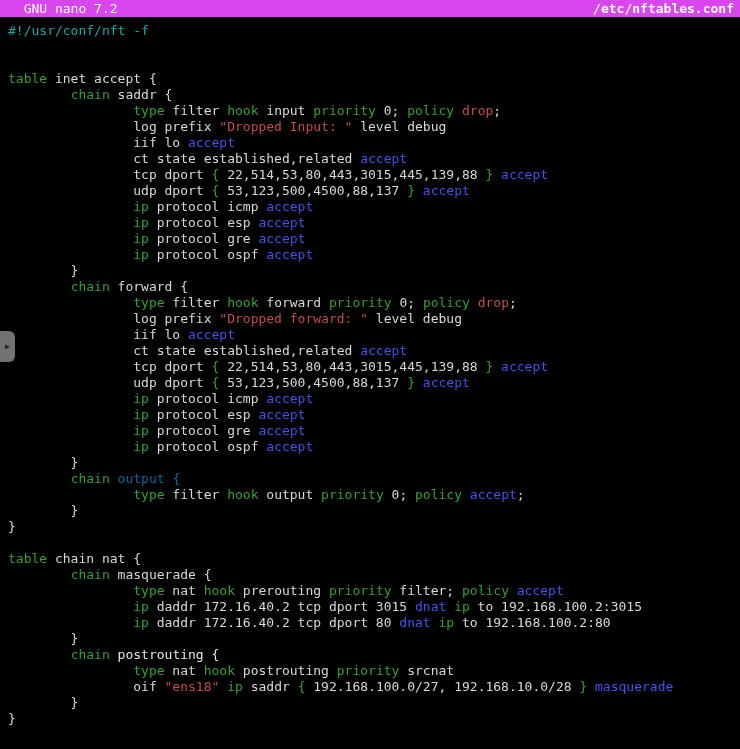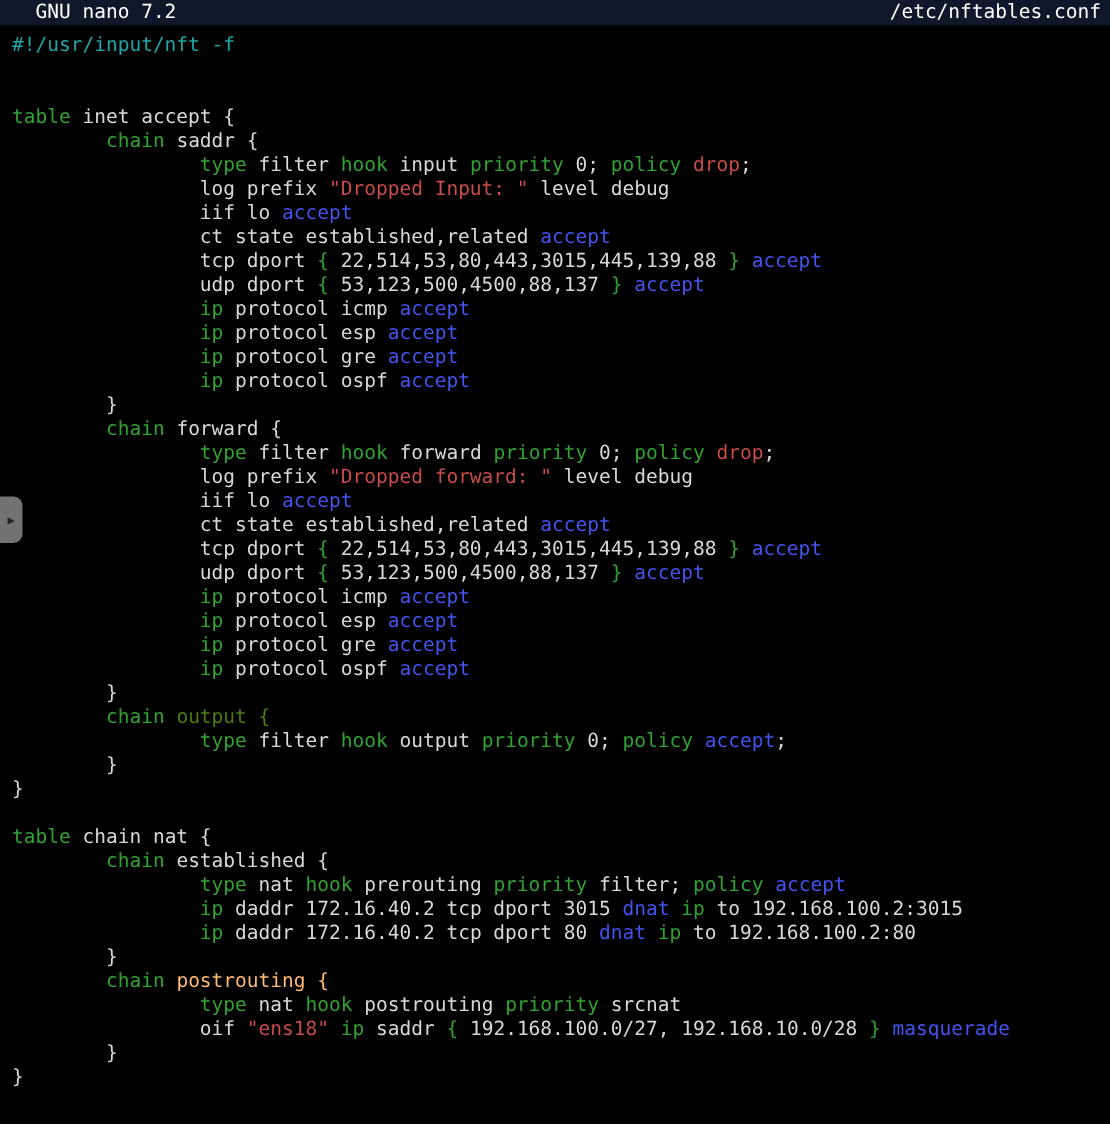--- a/index.html
+++ b/index.html
@@ -9,32 +9,32 @@
   }
   body {
     width: 740px;
     height: 749px;
     position: relative;
     overflow: hidden;
     font-family: "DejaVu Sans Mono", "Liberation Mono", monospace;
   }
   .titlebar {
     height: 17px;
-    background: #0f172a;
+    background: #d946ef;
     color: #ffffff;
     font-size: 13px;
     line-height: 17px;
     display: flex;
     justify-content: space-between;
     white-space: pre;
     padding: 0 4px 0 0;
     gap: 14px;
   }
   .titlebar .left { padding-left: 8px; }
-  .titlebar .right { padding-right: 2px; }
+  .titlebar .right { padding-right: 2px; font-weight: bold; }
   .editor {
     padding: 6px 0 0 8px;
     font-size: 13px;
     line-height: 16px;
   }
   .line {
     height: 16px;
     white-space: pre;
   }
   .side-tab {
@@ -58,21 +58,21 @@
 </style>
 </head>
 <body>
 
 <div>
   <div class="titlebar">
     <span class="left">  GNU nano 7.2</span>
     <span class="right">/etc/nftables.conf</span>
   </div>
   <div class="editor">
-      <div class="line"><span style="color: rgb(32, 165, 165);">#!/usr/input/nft -f</span></div>
+      <div class="line"><span style="color: rgb(32, 165, 165);">#!/usr/conf/nft -f</span></div>
       <div class="line"></div>
       <div class="line"></div>
       <div class="line"><span style="color: rgb(49, 162, 49);">table</span><span style="color: rgb(216, 216, 216);"> inet accept {</span></div>
       <div class="line"><span style="color: rgb(216, 216, 216);">        </span><span style="color: rgb(49, 162, 49);">chain</span><span style="color: rgb(216, 216, 216);"> saddr {</span></div>
       <div class="line"><span style="color: rgb(216, 216, 216);">                </span><span style="color: rgb(49, 162, 49);">type</span><span style="color: rgb(216, 216, 216);"> filter </span><span style="color: rgb(49, 162, 49);">hook</span><span style="color: rgb(216, 216, 216);"> input </span><span style="color: rgb(49, 162, 49);">priority</span><span style="color: rgb(216, 216, 216);"> 0; </span><span style="color: rgb(49, 162, 49);">policy</span><span style="color: rgb(216, 216, 216);"> </span><span style="color: rgb(198, 75, 75);">drop</span><span style="color: rgb(216, 216, 216);">;</span></div>
       <div class="line"><span style="color: rgb(216, 216, 216);">                log prefix </span><span style="color: rgb(198, 75, 75);">"Dropped Input: "</span><span style="color: rgb(216, 216, 216);"> level debug</span></div>
       <div class="line"><span style="color: rgb(216, 216, 216);">                iif lo </span><span style="color: rgb(67, 83, 238);">accept</span></div>
       <div class="line"><span style="color: rgb(216, 216, 216);">                ct state established,related </span><span style="color: rgb(67, 83, 238);">accept</span></div>
       <div class="line"><span style="color: rgb(216, 216, 216);">                tcp dport </span><span style="color: rgb(49, 162, 49);">{</span><span style="color: rgb(216, 216, 216);"> 22,514,53,80,443,3015,445,139,88 </span><span style="color: rgb(49, 162, 49);">}</span><span style="color: rgb(216, 216, 216);"> </span><span style="color: rgb(67, 83, 238);">accept</span></div>
       <div class="line"><span style="color: rgb(216, 216, 216);">                udp dport </span><span style="color: rgb(49, 162, 49);">{</span><span style="color: rgb(216, 216, 216);"> 53,123,500,4500,88,137 </span><span style="color: rgb(49, 162, 49);">}</span><span style="color: rgb(216, 216, 216);"> </span><span style="color: rgb(67, 83, 238);">accept</span></div>
@@ -86,32 +86,32 @@
       <div class="line"><span style="color: rgb(216, 216, 216);">                log prefix </span><span style="color: rgb(198, 75, 75);">"Dropped forward: "</span><span style="color: rgb(216, 216, 216);"> level debug</span></div>
       <div class="line"><span style="color: rgb(216, 216, 216);">                iif lo </span><span style="color: rgb(67, 83, 238);">accept</span></div>
       <div class="line"><span style="color: rgb(216, 216, 216);">                ct state established,related </span><span style="color: rgb(67, 83, 238);">accept</span></div>
       <div class="line"><span style="color: rgb(216, 216, 216);">                tcp dport </span><span style="color: rgb(49, 162, 49);">{</span><span style="color: rgb(216, 216, 216);"> 22,514,53,80,443,3015,445,139,88 </span><span style="color: rgb(49, 162, 49);">}</span><span style="color: rgb(216, 216, 216);"> </span><span style="color: rgb(67, 83, 238);">accept</span></div>
       <div class="line"><span style="color: rgb(216, 216, 216);">                udp dport </span><span style="color: rgb(49, 162, 49);">{</span><span style="color: rgb(216, 216, 216);"> 53,123,500,4500,88,137 </span><span style="color: rgb(49, 162, 49);">}</span><span style="color: rgb(216, 216, 216);"> </span><span style="color: rgb(67, 83, 238);">accept</span></div>
       <div class="line"><span style="color: rgb(216, 216, 216);">                </span><span style="color: rgb(49, 162, 49);">ip</span><span style="color: rgb(216, 216, 216);"> protocol icmp </span><span style="color: rgb(67, 83, 238);">accept</span></div>
       <div class="line"><span style="color: rgb(216, 216, 216);">                </span><span style="color: rgb(49, 162, 49);">ip</span><span style="color: rgb(216, 216, 216);"> protocol esp </span><span style="color: rgb(67, 83, 238);">accept</span></div>
       <div class="line"><span style="color: rgb(216, 216, 216);">                </span><span style="color: rgb(49, 162, 49);">ip</span><span style="color: rgb(216, 216, 216);"> protocol gre </span><span style="color: rgb(67, 83, 238);">accept</span></div>
       <div class="line"><span style="color: rgb(216, 216, 216);">                </span><span style="color: rgb(49, 162, 49);">ip</span><span style="color: rgb(216, 216, 216);"> protocol ospf </span><span style="color: rgb(67, 83, 238);">accept</span></div>
       <div class="line"><span style="color: rgb(216, 216, 216);">        }</span></div>
-      <div class="line"><span style="color: rgb(216, 216, 216);">        </span><span style="color: rgb(49, 162, 49);">chain</span><span style="color: #4d7c0f;"> output {</span></div>
+      <div class="line"><span style="color: rgb(216, 216, 216);">        </span><span style="color: rgb(49, 162, 49);">chain</span><span style="color: #0369a1;"> output {</span></div>
       <div class="line"><span style="color: rgb(216, 216, 216);">                </span><span style="color: rgb(49, 162, 49);">type</span><span style="color: rgb(216, 216, 216);"> filter </span><span style="color: rgb(49, 162, 49);">hook</span><span style="color: rgb(216, 216, 216);"> output </span><span style="color: rgb(49, 162, 49);">priority</span><span style="color: rgb(216, 216, 216);"> 0; </span><span style="color: rgb(49, 162, 49);">policy</span><span style="color: rgb(216, 216, 216);"> </span><span style="color: rgb(67, 83, 238);">accept</span><span style="color: rgb(216, 216, 216);">;</span></div>
       <div class="line"><span style="color: rgb(216, 216, 216);">        }</span></div>
       <div class="line"><span style="color: rgb(216, 216, 216);">}</span></div>
       <div class="line"></div>
       <div class="line"><span style="color: rgb(49, 162, 49);">table</span><span style="color: rgb(216, 216, 216);"> chain nat {</span></div>
-      <div class="line"><span style="color: rgb(216, 216, 216);">        </span><span style="color: rgb(49, 162, 49);">chain</span><span style="color: rgb(216, 216, 216);"> established {</span></div>
+      <div class="line"><span style="color: rgb(216, 216, 216);">        </span><span style="color: rgb(49, 162, 49);">chain</span><span style="color: rgb(216, 216, 216);"> masquerade {</span></div>
       <div class="line"><span style="color: rgb(216, 216, 216);">                </span><span style="color: rgb(49, 162, 49);">type</span><span style="color: rgb(216, 216, 216);"> nat </span><span style="color: rgb(49, 162, 49);">hook</span><span style="color: rgb(216, 216, 216);"> prerouting </span><span style="color: rgb(49, 162, 49);">priority</span><span style="color: rgb(216, 216, 216);"> filter; </span><span style="color: rgb(49, 162, 49);">policy</span><span style="color: rgb(216, 216, 216);"> </span><span style="color: rgb(67, 83, 238);">accept</span></div>
       <div class="line"><span style="color: rgb(216, 216, 216);">                </span><span style="color: rgb(49, 162, 49);">ip</span><span style="color: rgb(216, 216, 216);"> daddr 172.16.40.2 tcp dport 3015 </span><span style="color: rgb(67, 83, 238);">dnat</span><span style="color: rgb(216, 216, 216);"> </span><span style="color: rgb(49, 162, 49);">ip</span><span style="color: rgb(216, 216, 216);"> to 192.168.100.2:3015</span></div>
       <div class="line"><span style="color: rgb(216, 216, 216);">                </span><span style="color: rgb(49, 162, 49);">ip</span><span style="color: rgb(216, 216, 216);"> daddr 172.16.40.2 tcp dport 80 </span><span style="color: rgb(67, 83, 238);">dnat</span><span style="color: rgb(216, 216, 216);"> </span><span style="color: rgb(49, 162, 49);">ip</span><span style="color: rgb(216, 216, 216);"> to 192.168.100.2:80</span></div>
       <div class="line"><span style="color: rgb(216, 216, 216);">        }</span></div>
-      <div class="line"><span style="color: rgb(216, 216, 216);">        </span><span style="color: rgb(49, 162, 49);">chain</span><span style="color: #fdba74;"> postrouting {</span></div>
+      <div class="line"><span style="color: rgb(216, 216, 216);">        </span><span style="color: rgb(49, 162, 49);">chain</span><span style="color: #e5e5e5;"> postrouting {</span></div>
       <div class="line"><span style="color: rgb(216, 216, 216);">                </span><span style="color: rgb(49, 162, 49);">type</span><span style="color: rgb(216, 216, 216);"> nat </span><span style="color: rgb(49, 162, 49);">hook</span><span style="color: rgb(216, 216, 216);"> postrouting </span><span style="color: rgb(49, 162, 49);">priority</span><span style="color: rgb(216, 216, 216);"> srcnat</span></div>
       <div class="line"><span style="color: rgb(216, 216, 216);">                oif </span><span style="color: rgb(198, 75, 75);">"ens18"</span><span style="color: rgb(216, 216, 216);"> </span><span style="color: rgb(49, 162, 49);">ip</span><span style="color: rgb(216, 216, 216);"> saddr </span><span style="color: rgb(49, 162, 49);">{</span><span style="color: rgb(216, 216, 216);"> 192.168.100.0/27, 192.168.10.0/28 </span><span style="color: rgb(49, 162, 49);">}</span><span style="color: rgb(216, 216, 216);"> </span><span style="color: rgb(67, 83, 238);">masquerade</span></div>
       <div class="line"><span style="color: rgb(216, 216, 216);">        }</span></div>
       <div class="line"><span style="color: rgb(216, 216, 216);">}</span></div>
     </div>
 </div>
 
 <div class="side-tab">
   <span class="arrow">▶</span>
 </div>

